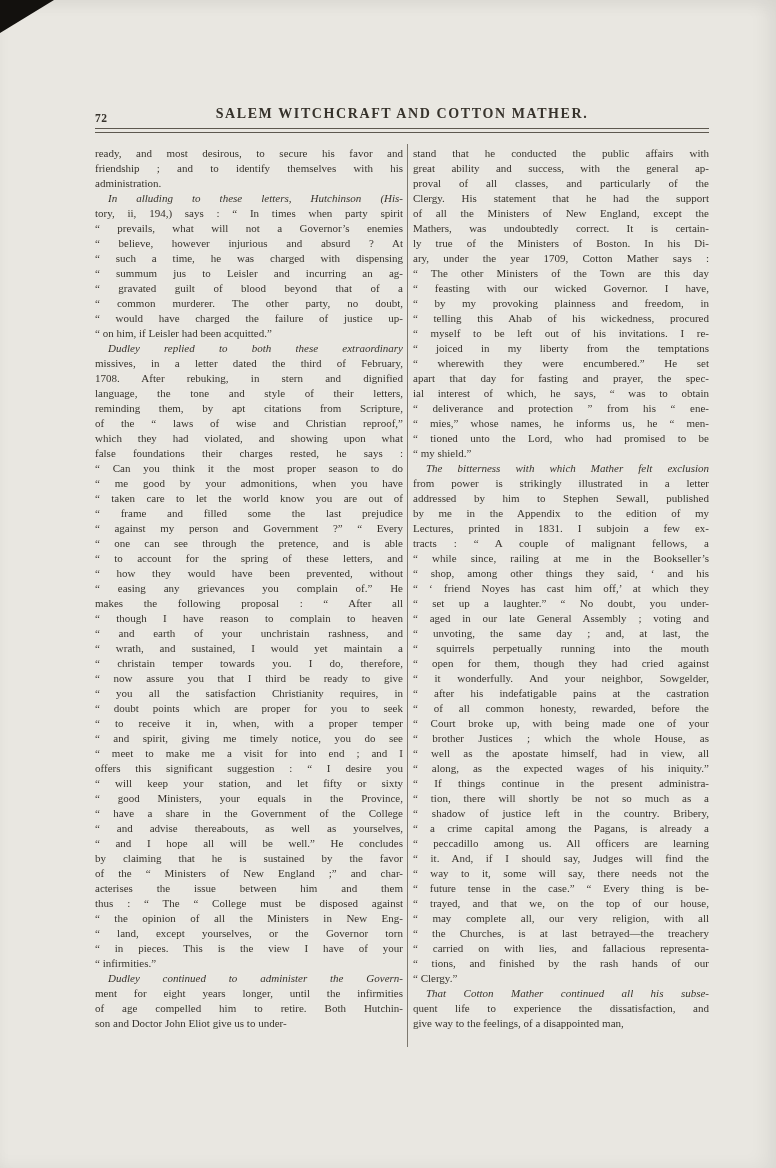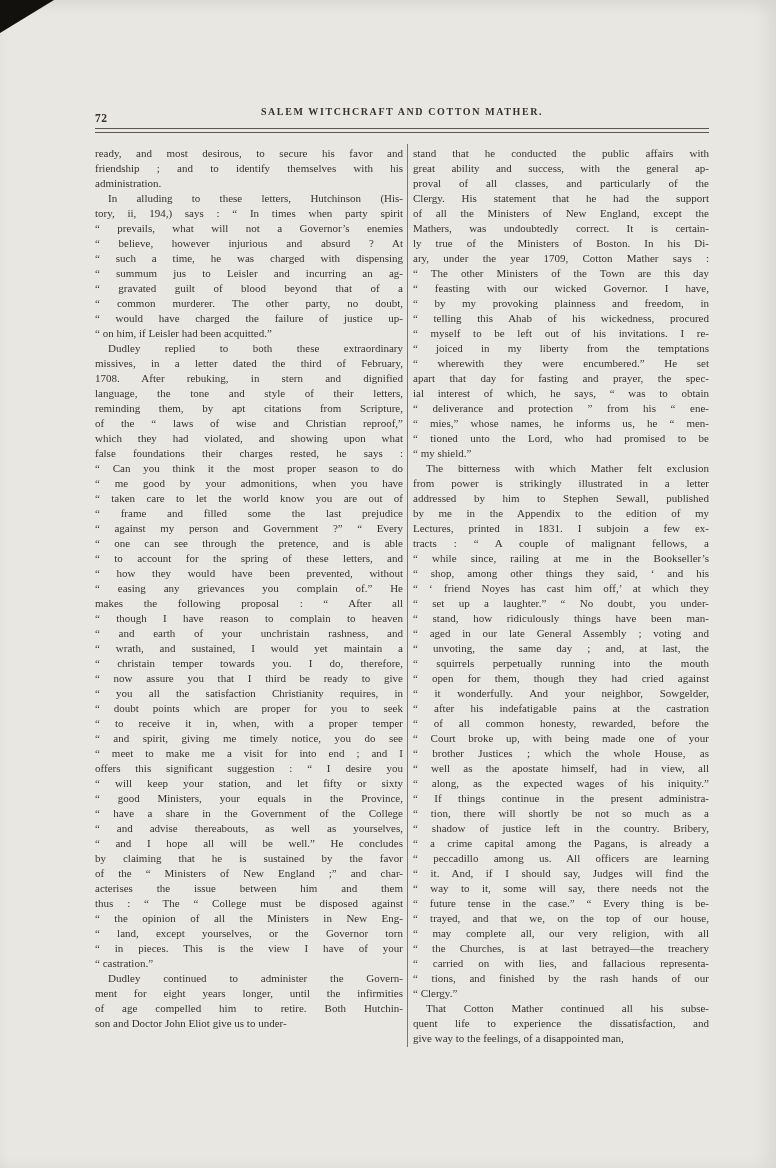--- a/index.html
+++ b/index.html
@@ -18,41 +18,41 @@
     position:absolute;top:0;left:0;width:0;height:0;
     border-top:33px solid #13110e;
     border-right:54px solid transparent;
   }
   .pageno{
     position:absolute;left:95px;top:112px;
     font-size:11.5px;font-weight:bold;letter-spacing:.5px;
   }
   .running-head{
     position:absolute;left:95px;top:106px;width:614px;
-    text-align:center;font-size:10px;font-weight:bold;letter-spacing:1.6px;
+    text-align:center;font-size:14px;font-weight:bold;letter-spacing:1.6px;
     white-space:nowrap;
   }
   .rule{
     position:absolute;left:95px;top:128px;width:614px;height:2.5px;
     border-top:1px solid #5d584f;border-bottom:1px solid #5d584f;
   }
   .divider{
     position:absolute;left:407px;top:144px;width:1px;height:903px;
     background:#7d786e;
   }
   .col{position:absolute;top:146px;font-size:11px;}
   #col-left{left:95px;width:308px;}
   #col-right{left:413px;width:296px;}
   .col .line{
     line-height:15px;height:15px;
     text-align:justify;text-align-last:justify;
     white-space:normal;overflow:visible;
   }
   .col .line.end{text-align-last:left;}
-  .col .line.indent{text-indent:13px;}
+  .col .line.indent{text-indent:13px;font-style:italic;}
 </style>
 </head>
 <body>
 
 <div class="page">
   <div class="corner"></div>
   <span class="pageno">72</span>
   <div class="running-head">SALEM WITCHCRAFT AND COTTON MATHER.</div>
   <div class="rule"></div>
   <div class="col" id="col-left">
@@ -103,21 +103,21 @@
       <div class="line">“ have a share in the Government of the College</div>
       <div class="line">“ and advise thereabouts, as well as yourselves,</div>
       <div class="line">“ and I hope all will be well.”  He concludes</div>
       <div class="line">by claiming that he is sustained by the favor</div>
       <div class="line">of the “ Ministers of New England ;” and char-</div>
       <div class="line">acterises the issue between him and them</div>
       <div class="line">thus :  “ The “ College must be disposed against</div>
       <div class="line">“ the opinion of all the Ministers in New Eng-</div>
       <div class="line">“ land, except yourselves, or the Governor torn</div>
       <div class="line">“ in pieces.  This is the view I have of your</div>
-      <div class="line end">“ castration.”</div>
+      <div class="line end">“ infirmities.”</div>
       <div class="line indent">Dudley continued to administer the Govern-</div>
       <div class="line">ment for eight years longer, until the infirmities</div>
       <div class="line">of age compelled him to retire.  Both Hutchin-</div>
       <div class="line end">son and Doctor John Eliot give us to under-</div>
     </div>
   <div class="divider"></div>
   <div class="col" id="col-right">
       <div class="line">stand that he conducted the public affairs with</div>
       <div class="line">great ability and success, with the general ap-</div>
       <div class="line">proval of all classes, and particularly of the</div>
@@ -142,21 +142,20 @@
       <div class="line indent">The bitterness with which Mather felt exclusion</div>
       <div class="line">from power is strikingly illustrated in a letter</div>
       <div class="line">addressed by him to Stephen Sewall, published</div>
       <div class="line">by me in the Appendix to the edition of my</div>
       <div class="line">Lectures, printed in 1831.  I subjoin a few ex-</div>
       <div class="line">tracts :  “ A couple of malignant fellows, a</div>
       <div class="line">“ while since, railing at me in the Bookseller’s</div>
       <div class="line">“ shop, among other things they said, ‘ and his</div>
       <div class="line">“ ‘ friend Noyes has cast him off,’ at which they</div>
       <div class="line">“ set up a laughter.”  “ No doubt, you under-</div>
-      <div class="line">“ stand, how ridiculously things have been man-</div>
       <div class="line">“ aged in our late General Assembly ; voting and</div>
       <div class="line">“ unvoting, the same day ; and, at last, the</div>
       <div class="line">“ squirrels perpetually running into the mouth</div>
       <div class="line">“ open for them, though they had cried against</div>
       <div class="line">“ it wonderfully.  And your neighbor, Sowgelder,</div>
       <div class="line">“ after his indefatigable pains at the castration</div>
       <div class="line">“ of all common honesty, rewarded, before the</div>
       <div class="line">“ Court broke up, with being made one of your</div>
       <div class="line">“ brother Justices ;  which the whole House, as</div>
       <div class="line">“ well as the apostate himself, had in view, all</div>

